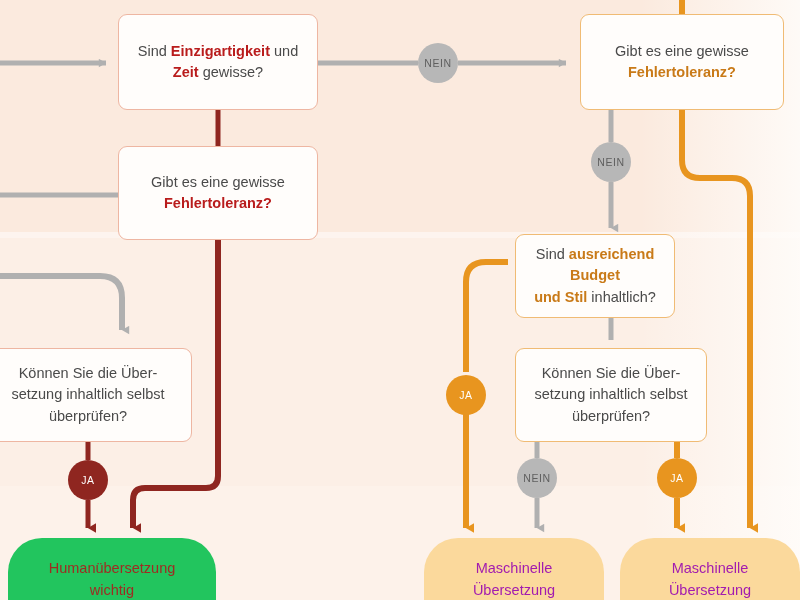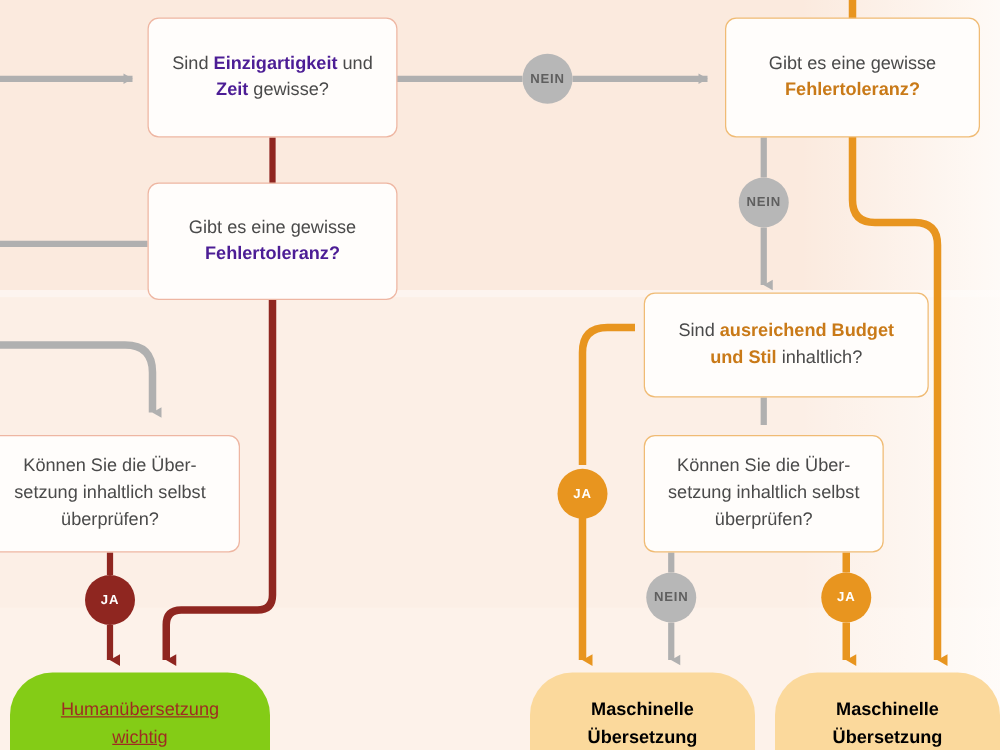--- a/index.html
+++ b/index.html
@@ -41,47 +41,47 @@
     display: flex;
     align-items: center;
     justify-content: center;
     text-align: center;
     color: #4a4a4a;
     font-size: 14.5px;
     line-height: 1.45;
     padding: 6px 10px;
   }
   .node.amber { border-color: #f0bb74; }
-  .node .hl-red   { color: #4c1d95; font-weight: 700; }
+  .node .hl-red   { color: #b91c1c; font-weight: 700; }
   .node .hl-amber { color: #c97a18; font-weight: 700; }
 
   .terminal {
     position: absolute;
     border-radius: 34px 34px 0 0;
     display: flex;
     align-items: flex-start;
     justify-content: center;
     text-align: center;
     font-size: 14.5px;
     line-height: 1.5;
     padding-top: 20px;
   }
-  .terminal.red   { background: #84cc16; color: #9e2c22; text-decoration: underline; }
-  .terminal.amber { background: #fbd99c; color: #000000; font-weight: bold; }
+  .terminal.red   { background: #22c55e; color: #9e2c22; }
+  .terminal.amber { background: #fbd99c; color: #a21caf; }
 
   .badge {
     position: absolute;
     border-radius: 50%;
     display: flex;
     align-items: center;
     justify-content: center;
     color: #fff;
     font-size: 10.5px;
     letter-spacing: .6px;
-    font-weight: 700;
+    font-weight: 400;
   }
   .badge.grey  { background: #b7b7b7; color: #5f5f5f; }
   .badge.red   { background: #8f2620; }
   .badge.amber { background: #e8951f; }
 </style>
 </head>
 <body>
 
 <div id="canvas">
 
@@ -153,21 +153,21 @@
     </span>
   </div>
 
   <div class="node amber" style="left:580px; top:14px; width:204px; height:96px;">
     <span>
       <span>Gibt es eine gewisse</span><br>
       <span class="hl-amber">Fehlertoleranz?</span>
     </span>
   </div>
 
-  <div class="node amber" style="left:515px; top:234px; width:228px; height:84px;">
+  <div class="node amber" style="left:515px; top:234px; width:160px; height:84px;">
     <span>
       <span>Sind </span><span class="hl-amber">ausreichend Budget</span><br>
       <span class="hl-amber">und Stil</span><span> inhaltlich?</span>
     </span>
   </div>
 
   <div class="node" style="left:-16px; top:348px; width:208px; height:94px;">
     <span>
       <span>Können Sie die Über-</span><br>
       <span>setzung inhaltlich selbst</span><br>

